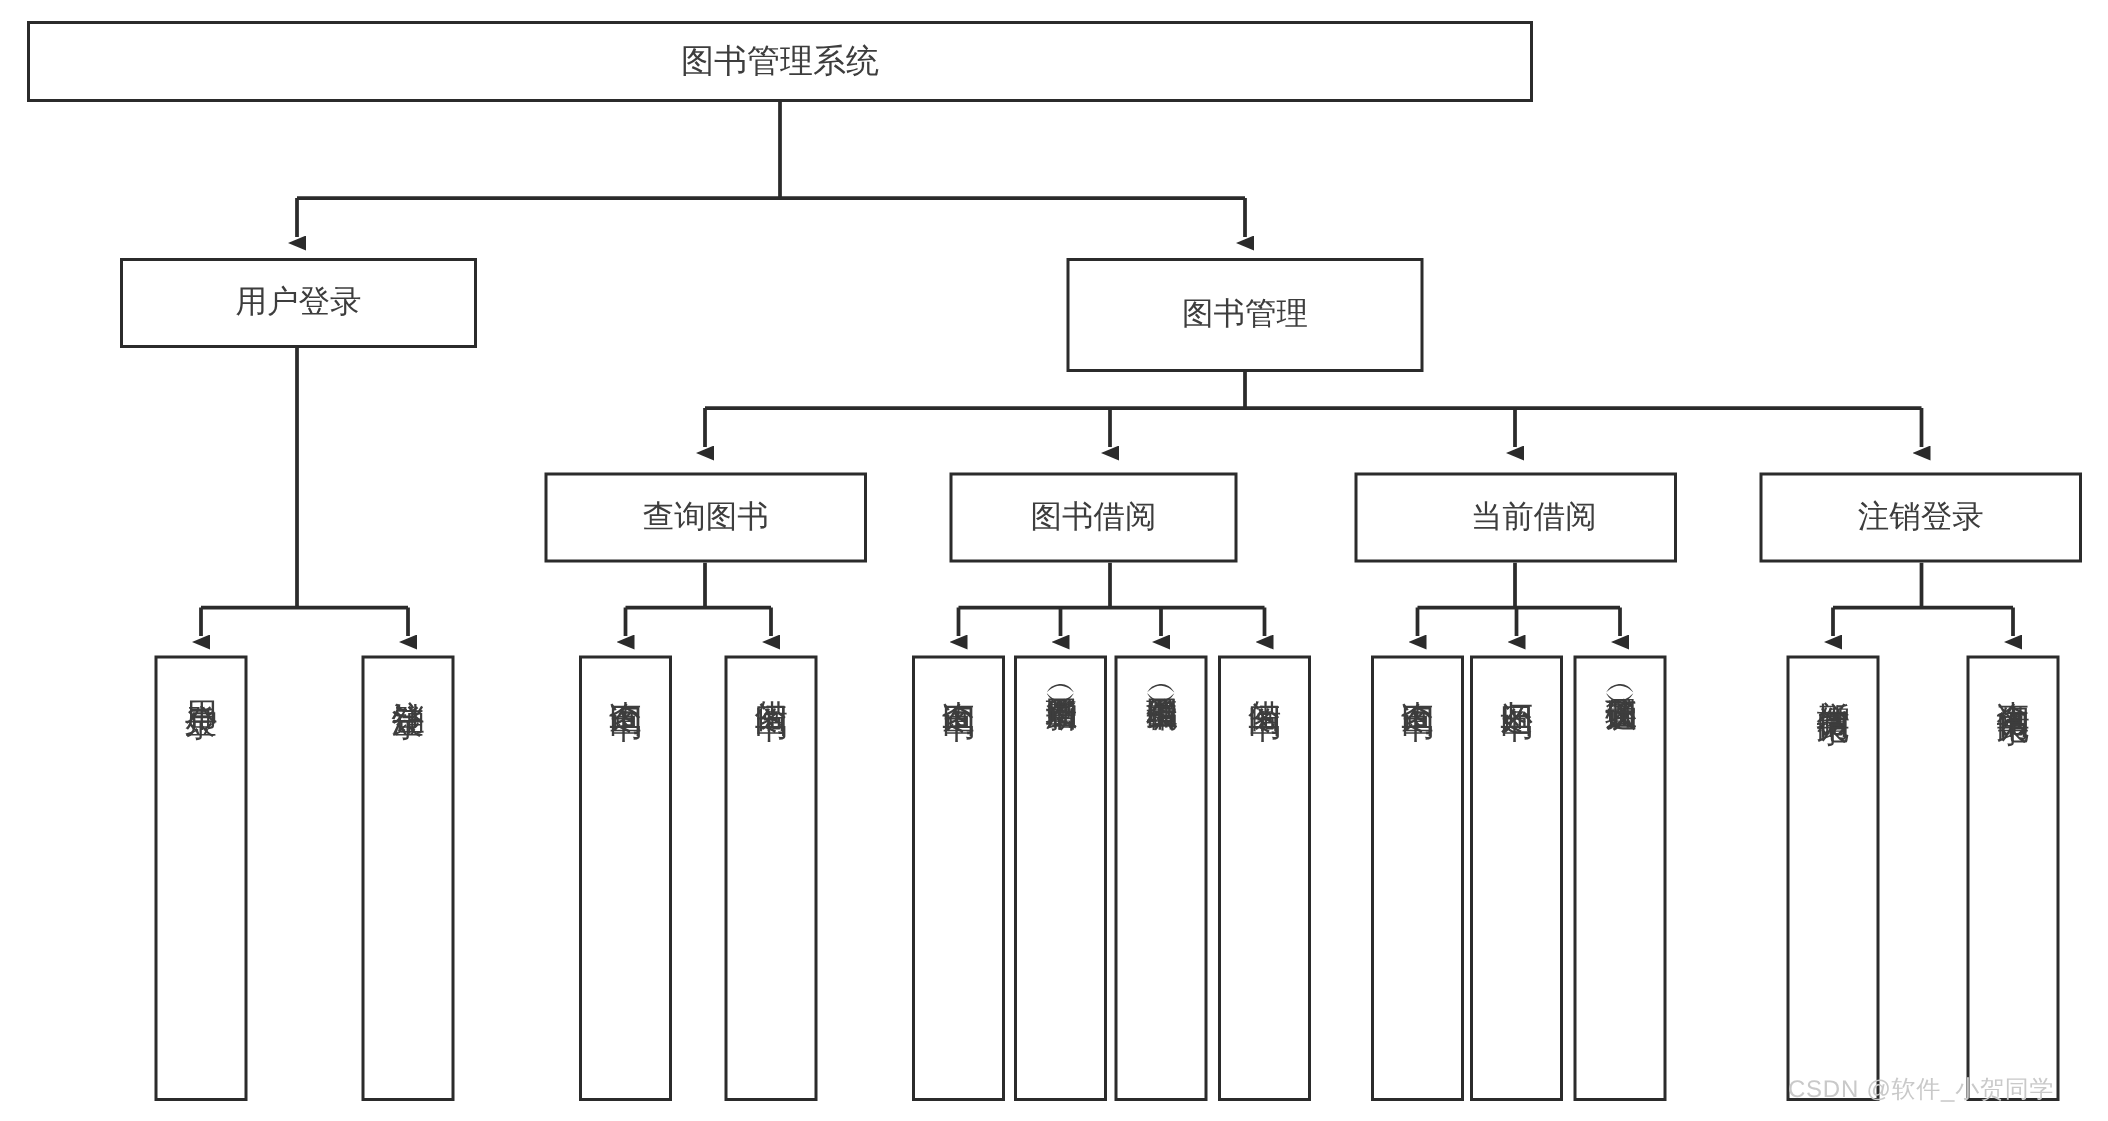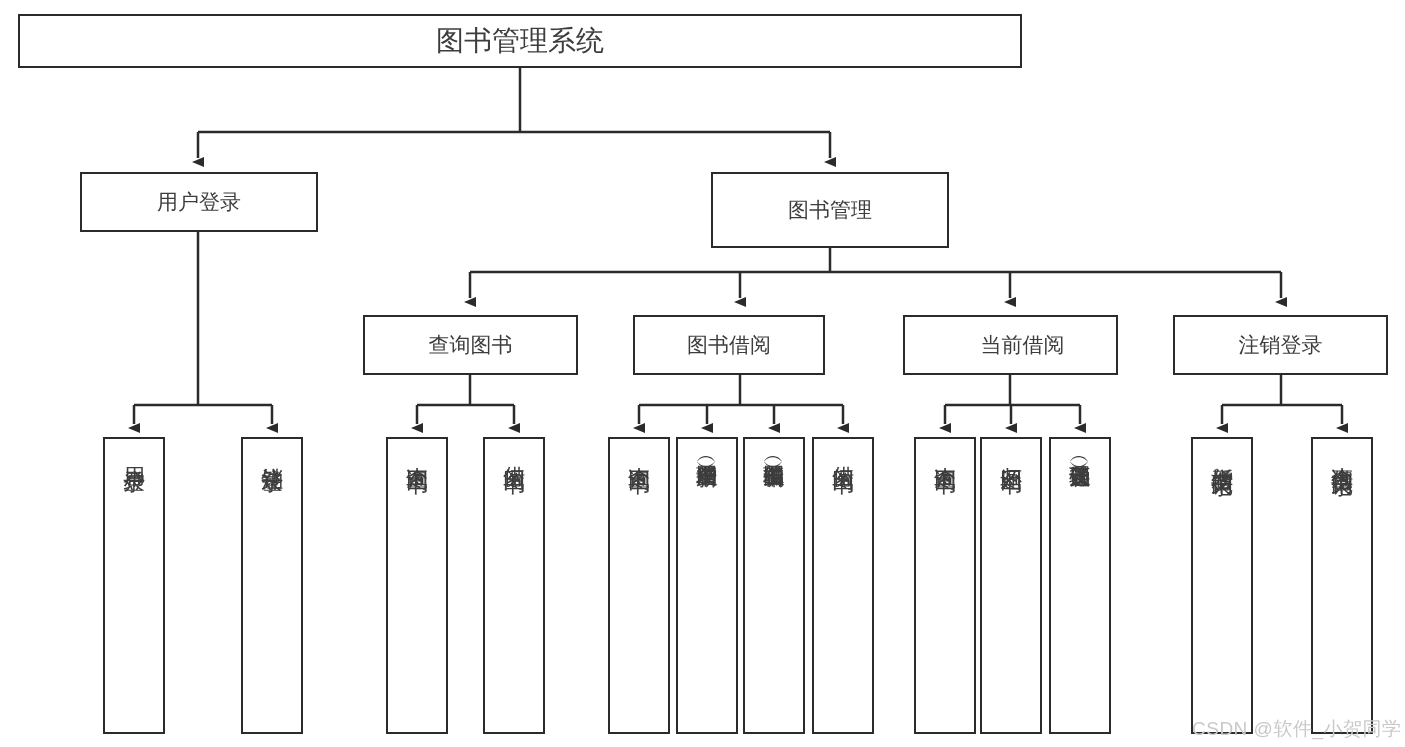--- a/index.html
+++ b/index.html
@@ -38,21 +38,21 @@
   .node-label {
     display: block;
     text-align: center;
     line-height: 1.18;
     white-space: nowrap;
   }
   .node.horizontal .node-label {
     font-size: 21px;
   }
   .node.root .node-label {
-    font-size: 28px;
+    font-size: 22px;
   }
   .node.leaf {
     align-items: flex-start;
     justify-content: center;
     padding-top: 10px;
   }
   .node.leaf .node-label {
     writing-mode: vertical-rl;
     text-orientation: upright;
     font-size: 22px;
@@ -60,21 +60,21 @@
     letter-spacing: 2px;
     white-space: nowrap;
   }
   .node.leaf.tall-text .node-label {
     font-size: 21px;
     letter-spacing: 0px;
   }
   .watermark {
     position: absolute;
     color: #c9c9c9;
-    font-size: 19px;
+    font-size: 16px;
     white-space: nowrap;
     letter-spacing: 0.5px;
   }
 </style>
 </head>
 <body>
 
 <div id="diagram-canvas">
 
   <svg id="connector-layer" viewBox="0 0 1405 747" xmlns="http://www.w3.org/2000/svg">

